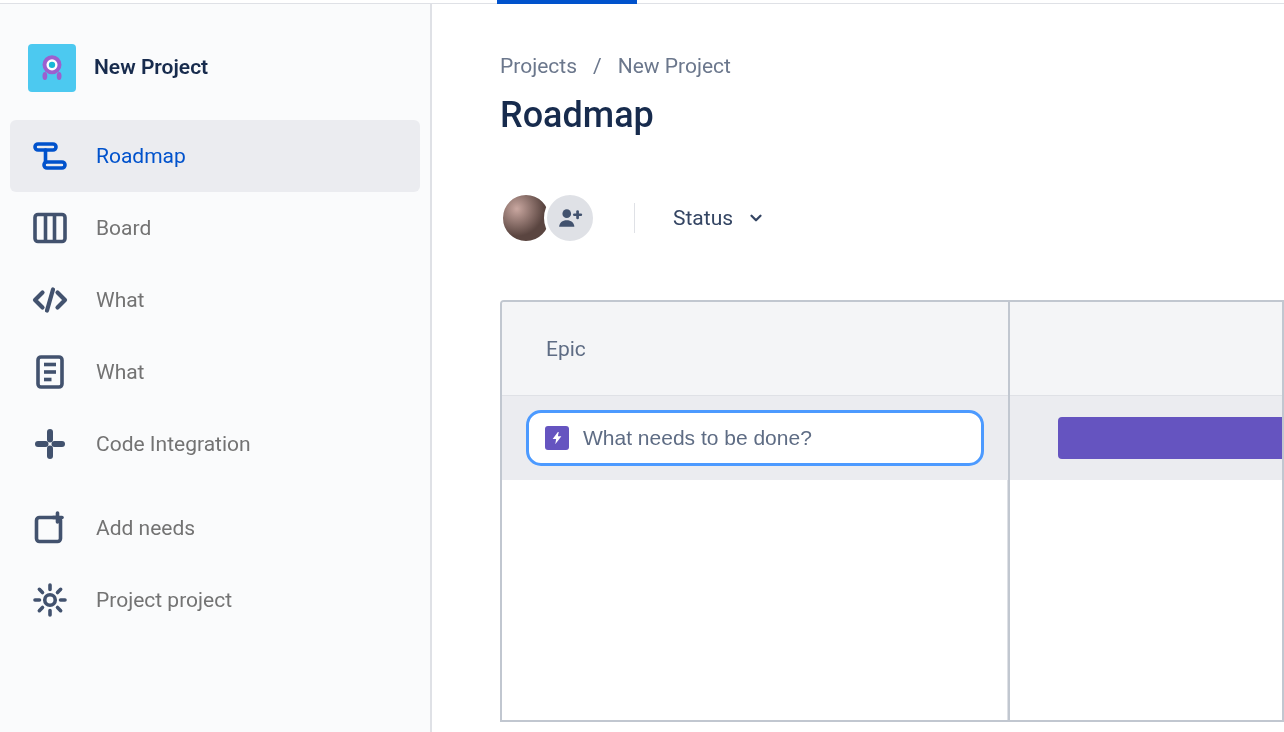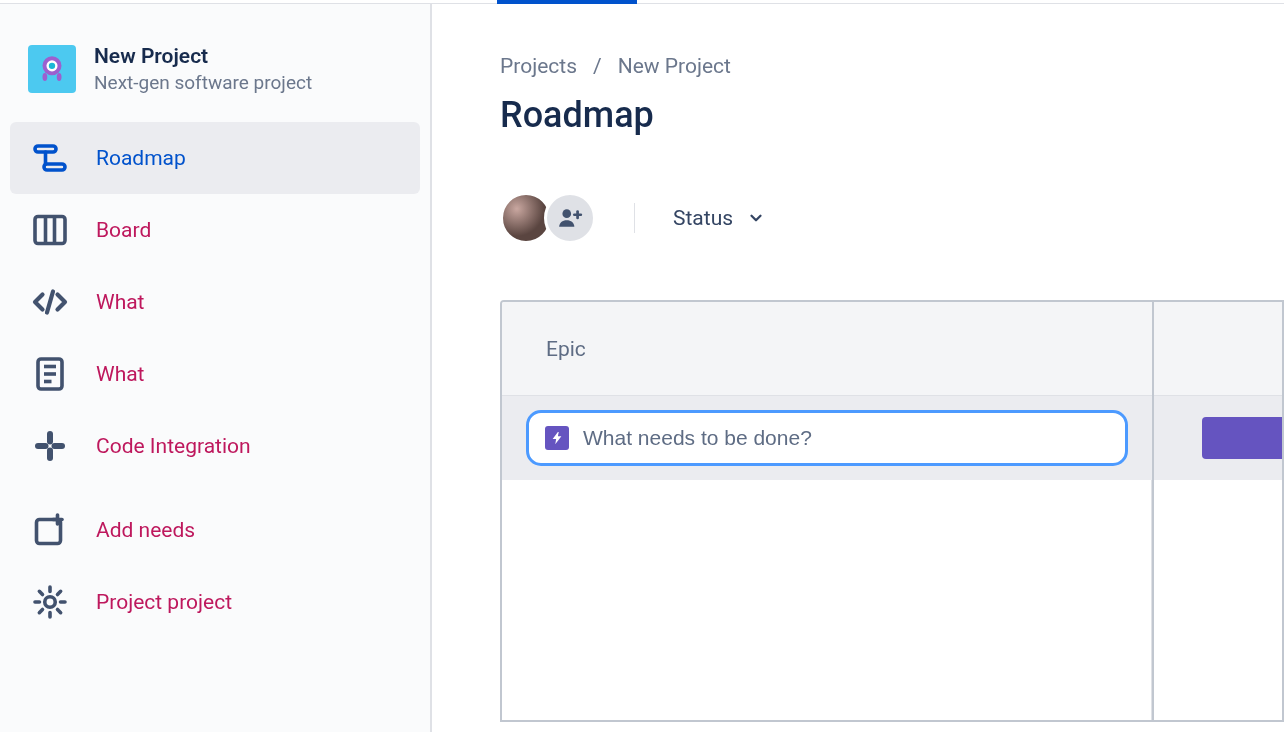--- a/index.html
+++ b/index.html
@@ -76,21 +76,21 @@
       gap: 0;
     }
     .nav-item {
       display: flex;
       align-items: center;
       gap: 28px;
       padding: 0 22px;
       height: 72px;
       border-radius: 6px;
       font-size: 21px;
-      color: #be185d;
+      color: #737373;
       cursor: pointer;
     }
     .nav-item.active {
       background: #EBECF0;
       color: #0052CC;
     }
     .nav-item.active .nav-label {
       color: #0052CC;
     }
     .nav-item .nav-icon {
@@ -186,21 +186,21 @@
     }
     .roadmap-panel {
       margin-top: 56px;
       border: 2px solid #C1C7D0;
       border-radius: 4px 0 0 0;
       display: flex;
       height: 422px;
       overflow: hidden;
     }
     .epic-col {
-      width: 652px;
+      width: 508px;
       border-right: 2px solid #C1C7D0;
       display: flex;
       flex-direction: column;
     }
     .epic-header {
       height: 94px;
       background: #F4F5F7;
       border-bottom: 1px solid #DFE1E6;
       display: flex;
       align-items: center;
@@ -300,21 +300,20 @@
         <svg viewBox="0 0 48 48">
           <circle cx="24" cy="20" r="12" fill="#9C5FCF"></circle>
           <circle cx="24" cy="20" r="7" fill="#fff"></circle>
           <circle cx="24" cy="20" r="4" fill="#1AB8D6"></circle>
           <ellipse cx="15" cy="34" rx="3" ry="5" fill="#9C5FCF"></ellipse>
           <ellipse cx="33" cy="34" rx="3" ry="5" fill="#9C5FCF"></ellipse>
         </svg>
       </div>
       <div>
         <div class="project-title">New Project</div>
-        <div class="project-subtitle">Next-gen software project</div>
       </div>
     </div>
 
     <nav class="nav">
       <div class="nav-item active">
         <span class="nav-icon">
           <svg viewBox="0 0 24 24" fill="none" stroke="#0052CC" stroke-width="2.4" stroke-linecap="round">
             <rect x="2" y="4" width="14" height="4" rx="2" fill="none"></rect>
             <rect x="8" y="16" width="14" height="4" rx="2" fill="none"></rect>
             <line x1="9" y1="8" x2="9" y2="16"></line>

